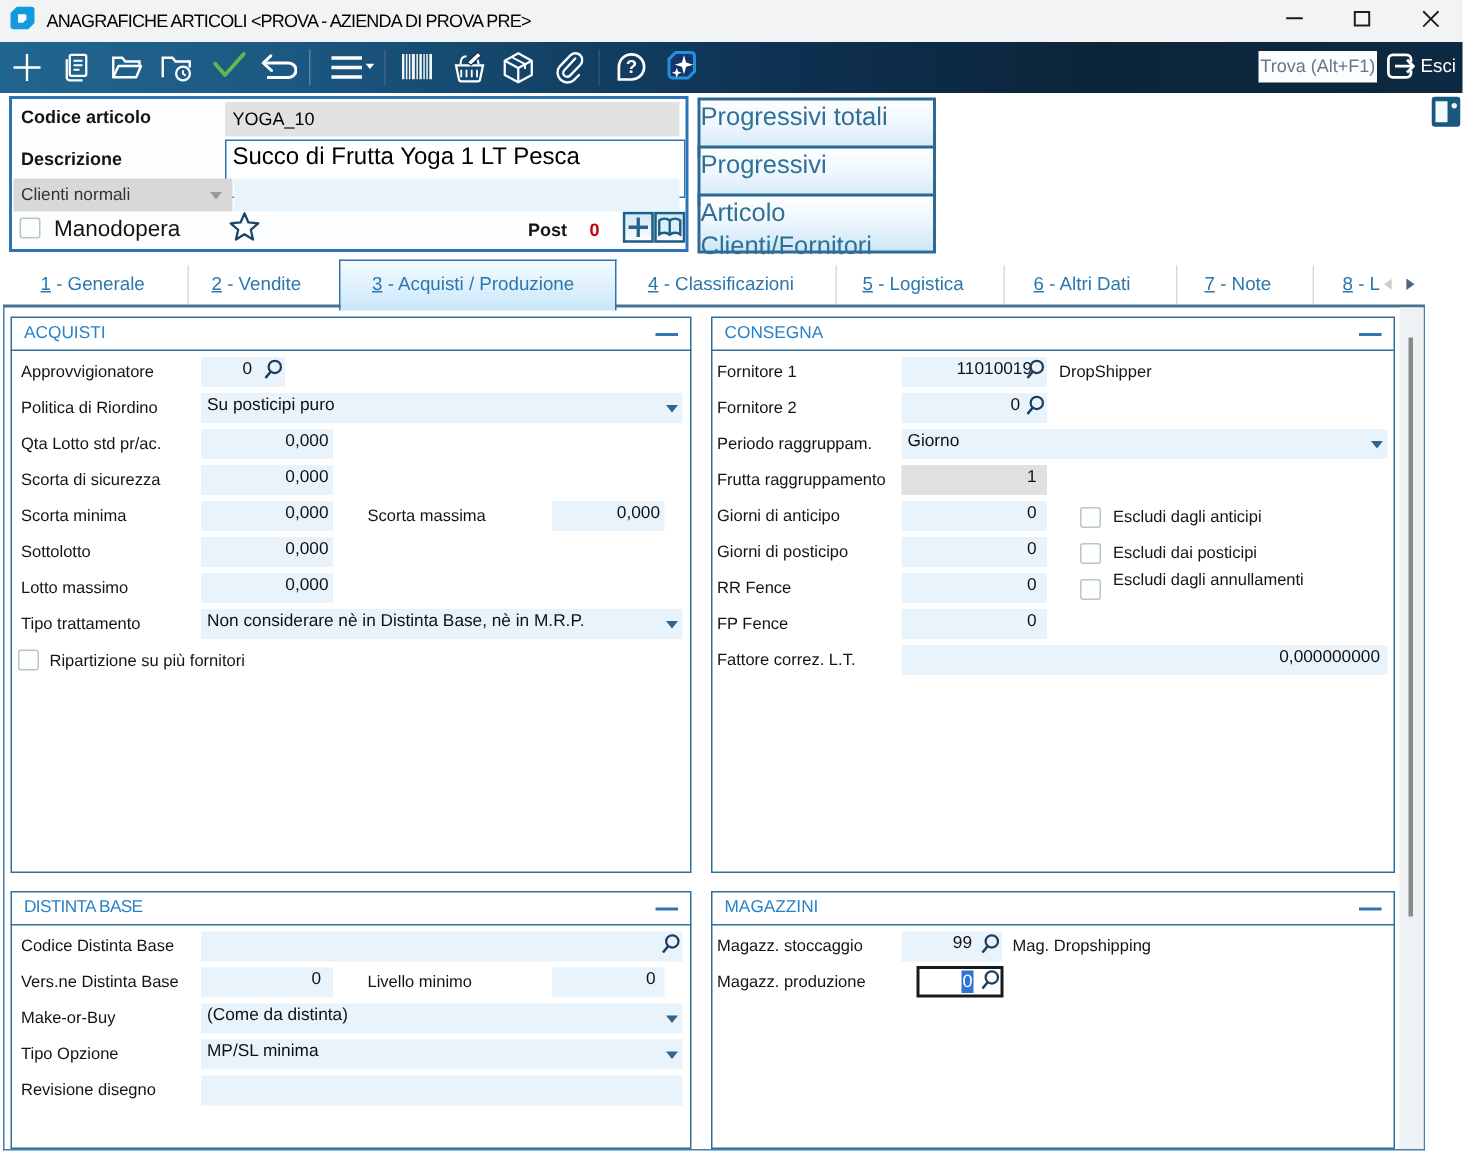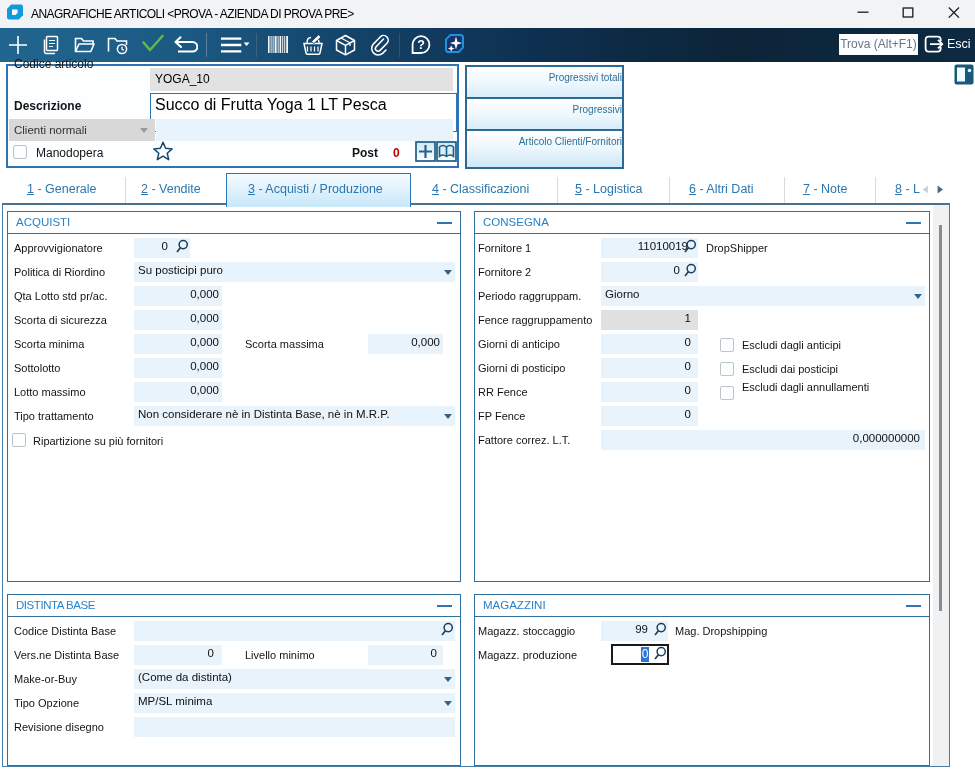--- a/index.html
+++ b/index.html
@@ -11,21 +11,21 @@
 .dd{padding-left:4px}
 .caret{position:absolute;width:0;height:0;border-left:4.5px solid transparent;border-right:4.5px solid transparent;border-top:5px solid #30658f}
 .cb{position:absolute;width:14px;height:14px;background:#fdfefe;border:1px solid #b9c4cb;border-radius:2px}
 .phead{position:absolute;font-size:11.5px;color:#2882c8;line-height:22px}
 .minus{position:absolute;width:15px;height:0;border-top:2px solid #2e75b6}
 .panel{position:absolute;border:1px solid #30709f;background:#fff}
 .tab{position:absolute;font-size:12.5px;color:#2b77ae;white-space:nowrap}
 .tab u{text-decoration:underline}
 .btn{position:absolute;left:465px;width:159px;height:40px;border:2px solid #2c6a94;
  background:linear-gradient(180deg,#fefeff 0%,#eef7fd 45%,#cde7f8 100%);
- font-size:10px;color:#2e7096;text-align:right;line-height:22px}
+ font-size:17px;color:#2e7096;text-align:left;line-height:22px}
 </style></head>
 <body>
 
 <div class="abs" style="left:0;top:0;width:975px;height:28px;background:#f2f3f4"></div>
 <svg class="abs" style="left:6px;top:3px" width="18" height="18" viewBox="0 0 18 17">
     <path d="M1 5.2 L5.2 1 H14.8 Q17 1 17 3.2 V11.8 L12.8 16 H3.2 Q1 16 1 13.8 Z" fill="#119ade"></path>
     <path d="M6 6 H10.8 Q11.6 6 11.6 6.8 V9.4 L9.4 11.6 H6.6 Q6 11.6 6 10.8 Z" fill="#fdfdfd"></path>
   </svg>
 <div class="lbl" style="left:31px;top:7px;font-size:12px;letter-spacing:-0.55px;color:#000">ANAGRAFICHE ARTICOLI &lt;PROVA - AZIENDA DI PROVA PRE&gt;</div>
 <svg class="abs" style="left:857px;top:6px" width="12" height="12" viewBox="0 0 12 12">
@@ -103,29 +103,29 @@
     <path d="M12 3.6 L13.4 8.7 L18.2 10.1 L13.4 11.5 L12 16.6 L10.6 11.5 L5.8 10.1 L10.6 8.7 z" fill="#fff"></path>
     <path d="M7.2 12.2 L8.1 14.6 L10.5 15.5 L8.1 16.4 L7.2 18.8 L6.3 16.4 L3.9 15.5 L6.3 14.6 z" fill="#fff"></path>
   </svg>
 <div class="abs" style="left:839px;top:34px;width:79px;height:21px;background:#fcfdfe;font-size:12px;color:#6b7685;text-align:center;line-height:21px;white-space:nowrap">Trova (Alt+F1)</div>
 <svg class="abs" style="left:924px;top:35px" width="20" height="19" viewBox="0 0 20 19">
     <path d="M16.7 6.2 V4.8 Q16.7 1.6 13.5 1.6 H4.8 Q1.6 1.6 1.6 4.8 V13.4 Q1.6 16.6 4.8 16.6 H13.5 Q16.7 16.6 16.7 13.4 V12" fill="none" stroke="#fff" stroke-width="1.8"></path>
     <path d="M6 9.1 H17.6 M14 4.8 L18.3 9.1 L14 13.4" fill="none" stroke="#fff" stroke-width="1.9" stroke-linejoin="round"></path>
   </svg>
 <div class="lbl" style="left:947px;top:37px;color:#fff;font-size:12.5px">Esci</div>
 <div class="abs" style="left:6px;top:64px;width:453px;height:104px;border:2px solid #2e74b5;background:#fdfeff"></div>
-<div class="lbl" style="left:14px;top:57px;font-weight:normal;font-size:12px">Codice articolo</div>
+<div class="lbl" style="left:14px;top:71px;font-weight:bold;font-size:12px">Codice articolo</div>
 <div class="abs" style="left:150px;top:68px;width:303px;height:23px;background:#e2e2e2;font-size:12px;line-height:23px;padding-left:5px">YOGA_10</div>
 <div class="lbl" style="left:14px;top:99px;font-weight:bold;font-size:12px">Descrizione</div>
 <div class="abs" style="left:150px;top:93px;width:307px;height:39px;background:#fff;border:1px solid #2e75b6;font-size:16px;line-height:21px;padding-left:4px">Succo di Frutta Yoga 1 LT Pesca</div>
 <div class="abs" style="left:9px;top:119px;width:146px;height:22px;background:#d8d8d8;font-size:11.5px;color:#333;line-height:22px;padding-left:5px">Clienti normali</div>
 <div class="caret" style="left:140px;top:128px;border-top-color:#9a9a9a"></div>
 <div class="abs" style="left:156px;top:119px;width:297px;height:22px;background:#e9f3fb"></div>
 <div class="cb" style="left:13px;top:145px"></div>
-<div class="lbl" style="left:36px;top:146px;font-size:12px">Manodopera</div>
+<div class="lbl" style="left:36px;top:146px;font-size:15px">Manodopera</div>
 <svg class="abs" style="left:152px;top:140px" width="22" height="22" viewBox="0 0 22 22">
     <path d="M11 2.2 L13.6 8.3 L20.2 8.9 L15.2 13.2 L16.7 19.7 L11 16.2 L5.3 19.7 L6.8 13.2 L1.8 8.9 L8.4 8.3 Z" fill="none" stroke="#17466b" stroke-width="1.5" stroke-linejoin="round"></path>
   </svg>
 <div class="lbl" style="left:352px;top:146px;font-weight:bold;font-size:12px">Post</div>
 <div class="lbl" style="left:393px;top:146px;font-weight:bold;color:#c00000;font-size:12px">0</div>
 <svg class="abs" style="left:415px;top:141px" width="21" height="21" viewBox="0 0 21 21">
     <rect x="1" y="1" width="19" height="19" fill="url(#gbb)" stroke="#1d5e85" stroke-width="1.7"></rect>
     <defs>
       <linearGradient id="gbb" x1="0" y1="0" x2="0" y2="1">
         <stop offset="0" stop-color="#cfe7f6"></stop>
@@ -224,21 +224,21 @@
 <div class="lbl" style="left:706px;top:241px">DropShipper</div>
 <div class="lbl" style="left:478px;top:265px">Fornitore 2</div>
 <div class="inp num" style="left:601px;top:262px;width:97px;background:#e9f3fb;padding-right:18px">0</div>
 <svg class="abs" style="left:683px;top:263px" width="14" height="15" viewBox="0 0 14 15">
     <circle cx="8.2" cy="5.6" r="4.1" fill="none" stroke="#1c3e5e" stroke-width="1.5"></circle>
     <line x1="5.4" y1="8.8" x2="2" y2="13" stroke="#1c3e5e" stroke-width="1.7"></line>
   </svg>
 <div class="lbl" style="left:478px;top:289px">Periodo raggruppam.</div>
 <div class="inp dd" style="left:601px;top:286px;width:324px">Giorno</div>
 <div class="caret" style="left:914px;top:294px"></div>
-<div class="lbl" style="left:478px;top:313px">Fence raggruppamento</div>
+<div class="lbl" style="left:478px;top:313px">Frutta raggruppamento</div>
 <div class="inp num" style="left:601px;top:310px;width:97px;background:#e0e0e0;padding-right:7px">1</div>
 <div class="lbl" style="left:478px;top:337px">Giorni di anticipo</div>
 <div class="inp num" style="left:601px;top:334px;width:97px;background:#e9f3fb;padding-right:7px">0</div>
 <div class="cb" style="left:720px;top:338px"></div>
 <div class="lbl" style="left:742px;top:338px">Escludi dagli anticipi</div>
 <div class="lbl" style="left:478px;top:361px">Giorni di posticipo</div>
 <div class="inp num" style="left:601px;top:358px;width:97px;background:#e9f3fb;padding-right:7px">0</div>
 <div class="cb" style="left:720px;top:362px"></div>
 <div class="lbl" style="left:742px;top:362px">Escludi dai posticipi</div>
 <div class="lbl" style="left:478px;top:385px">RR Fence</div>

